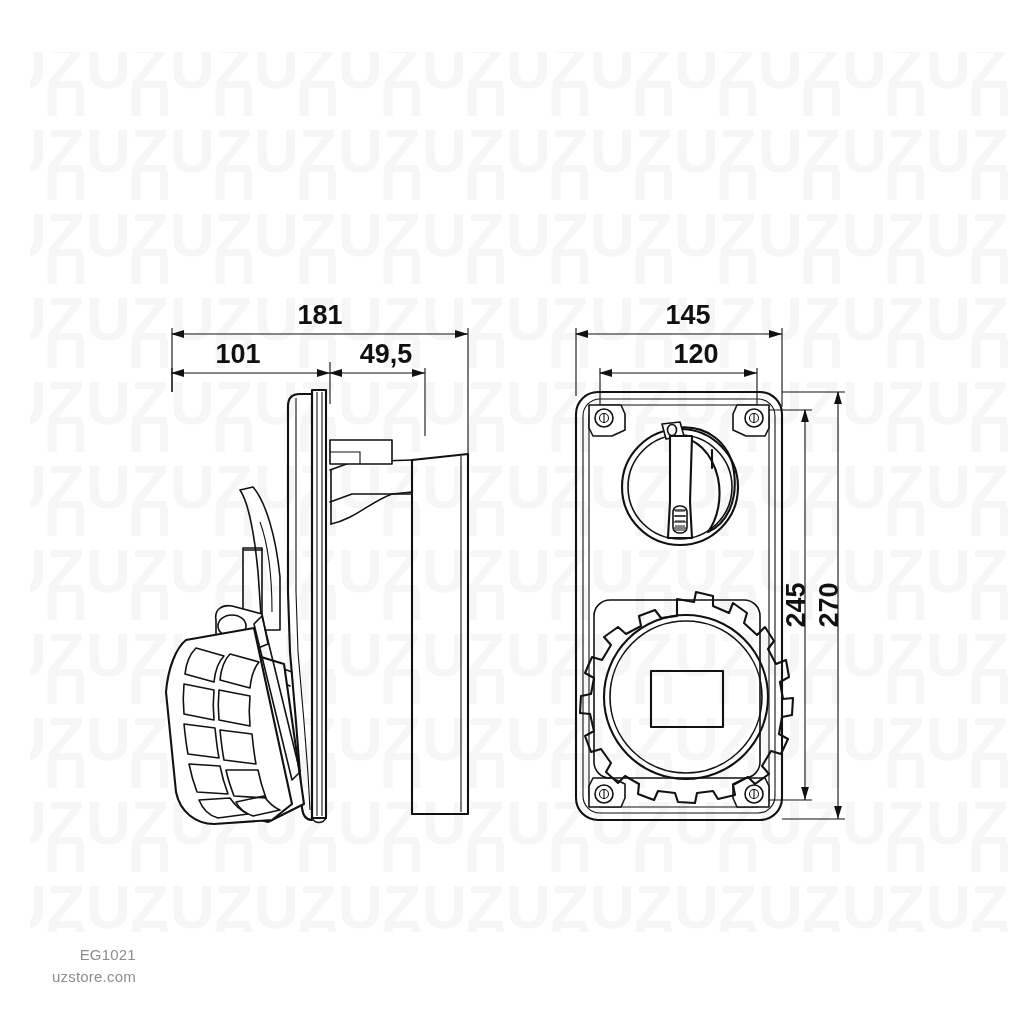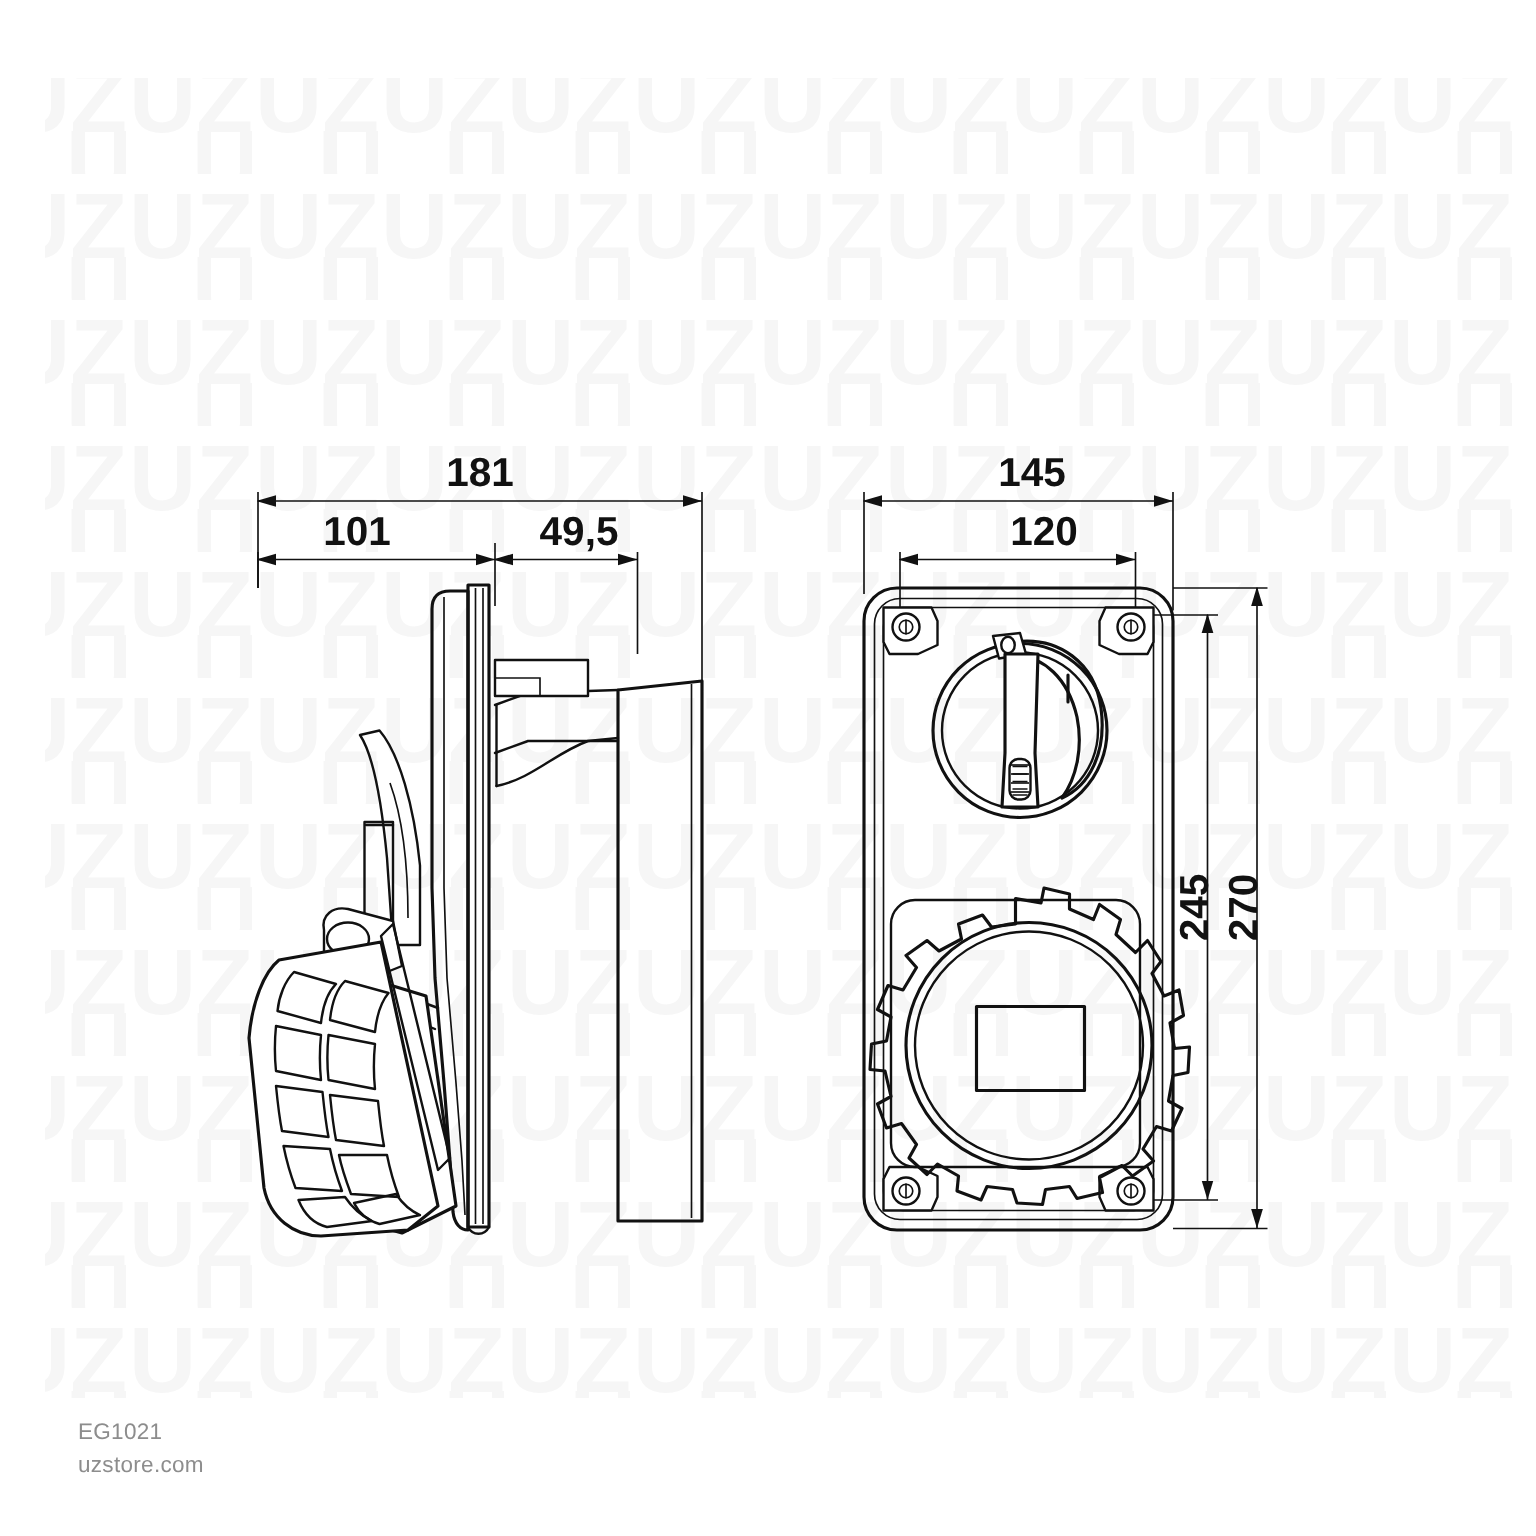--- a/index.html
+++ b/index.html
@@ -24,21 +24,21 @@
     position:absolute;
     left:52px;
     top:912px;
     z-index:5;
     font-family:"Liberation Sans", sans-serif;
     font-size:15px;
     line-height:1.45;
     color:#8d8d8d;
     letter-spacing:.2px;
   }
-  .footer div{white-space:pre;}
+  .footer div{white-space:pre;text-align:right;}
 </style>
 </head>
 <body>
 
 <div id="stage">
 
   <svg class="layer" id="wm" viewBox="0 0 1024 1024">
     <defs>
       <pattern id="uzpat" width="84" height="84" patternUnits="userSpaceOnUse">
         <g fill="#f6f6f6" font-family="Liberation Sans, sans-serif" font-weight="bold" font-size="62">

